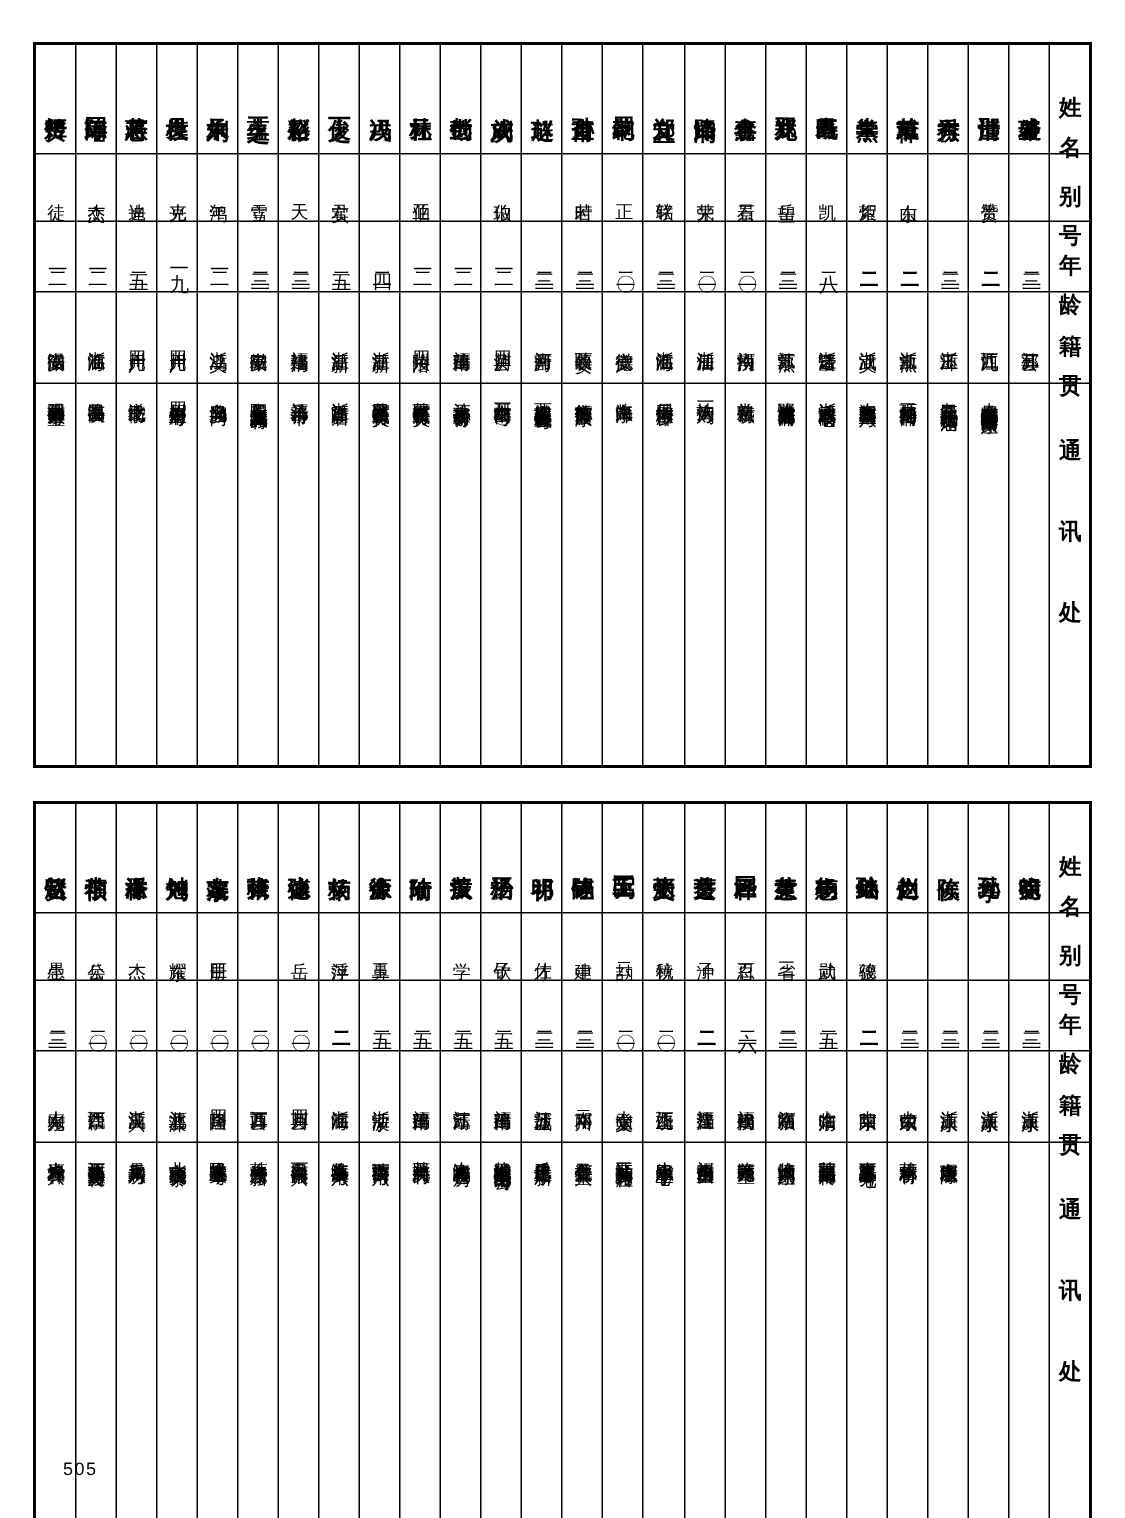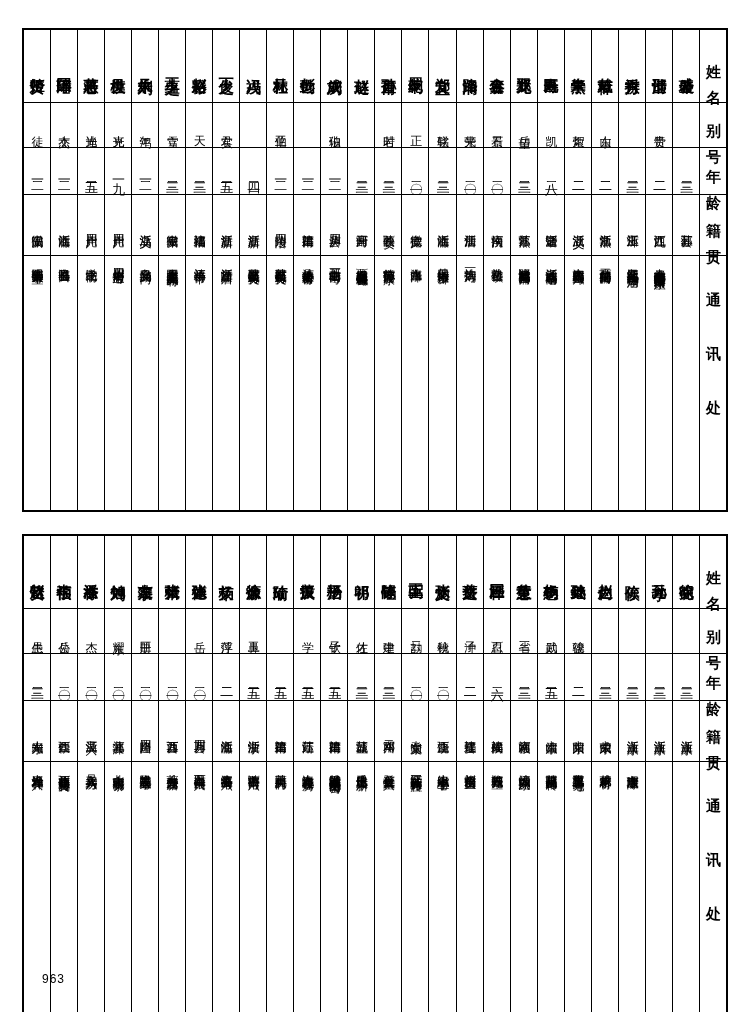--- a/index.html
+++ b/index.html
@@ -916,14 +916,14 @@
               <div class="vt"></div>
             </td>
           <td class="hdr addr">
               <div class="vt">通 讯 处</div>
             </td>
         </tr>
       </tbody>
     </table>
   </div>
 
-  <div class="page-number">963</div>
+  <div class="page-number">505</div>
 </div>
 
 </body></html>

